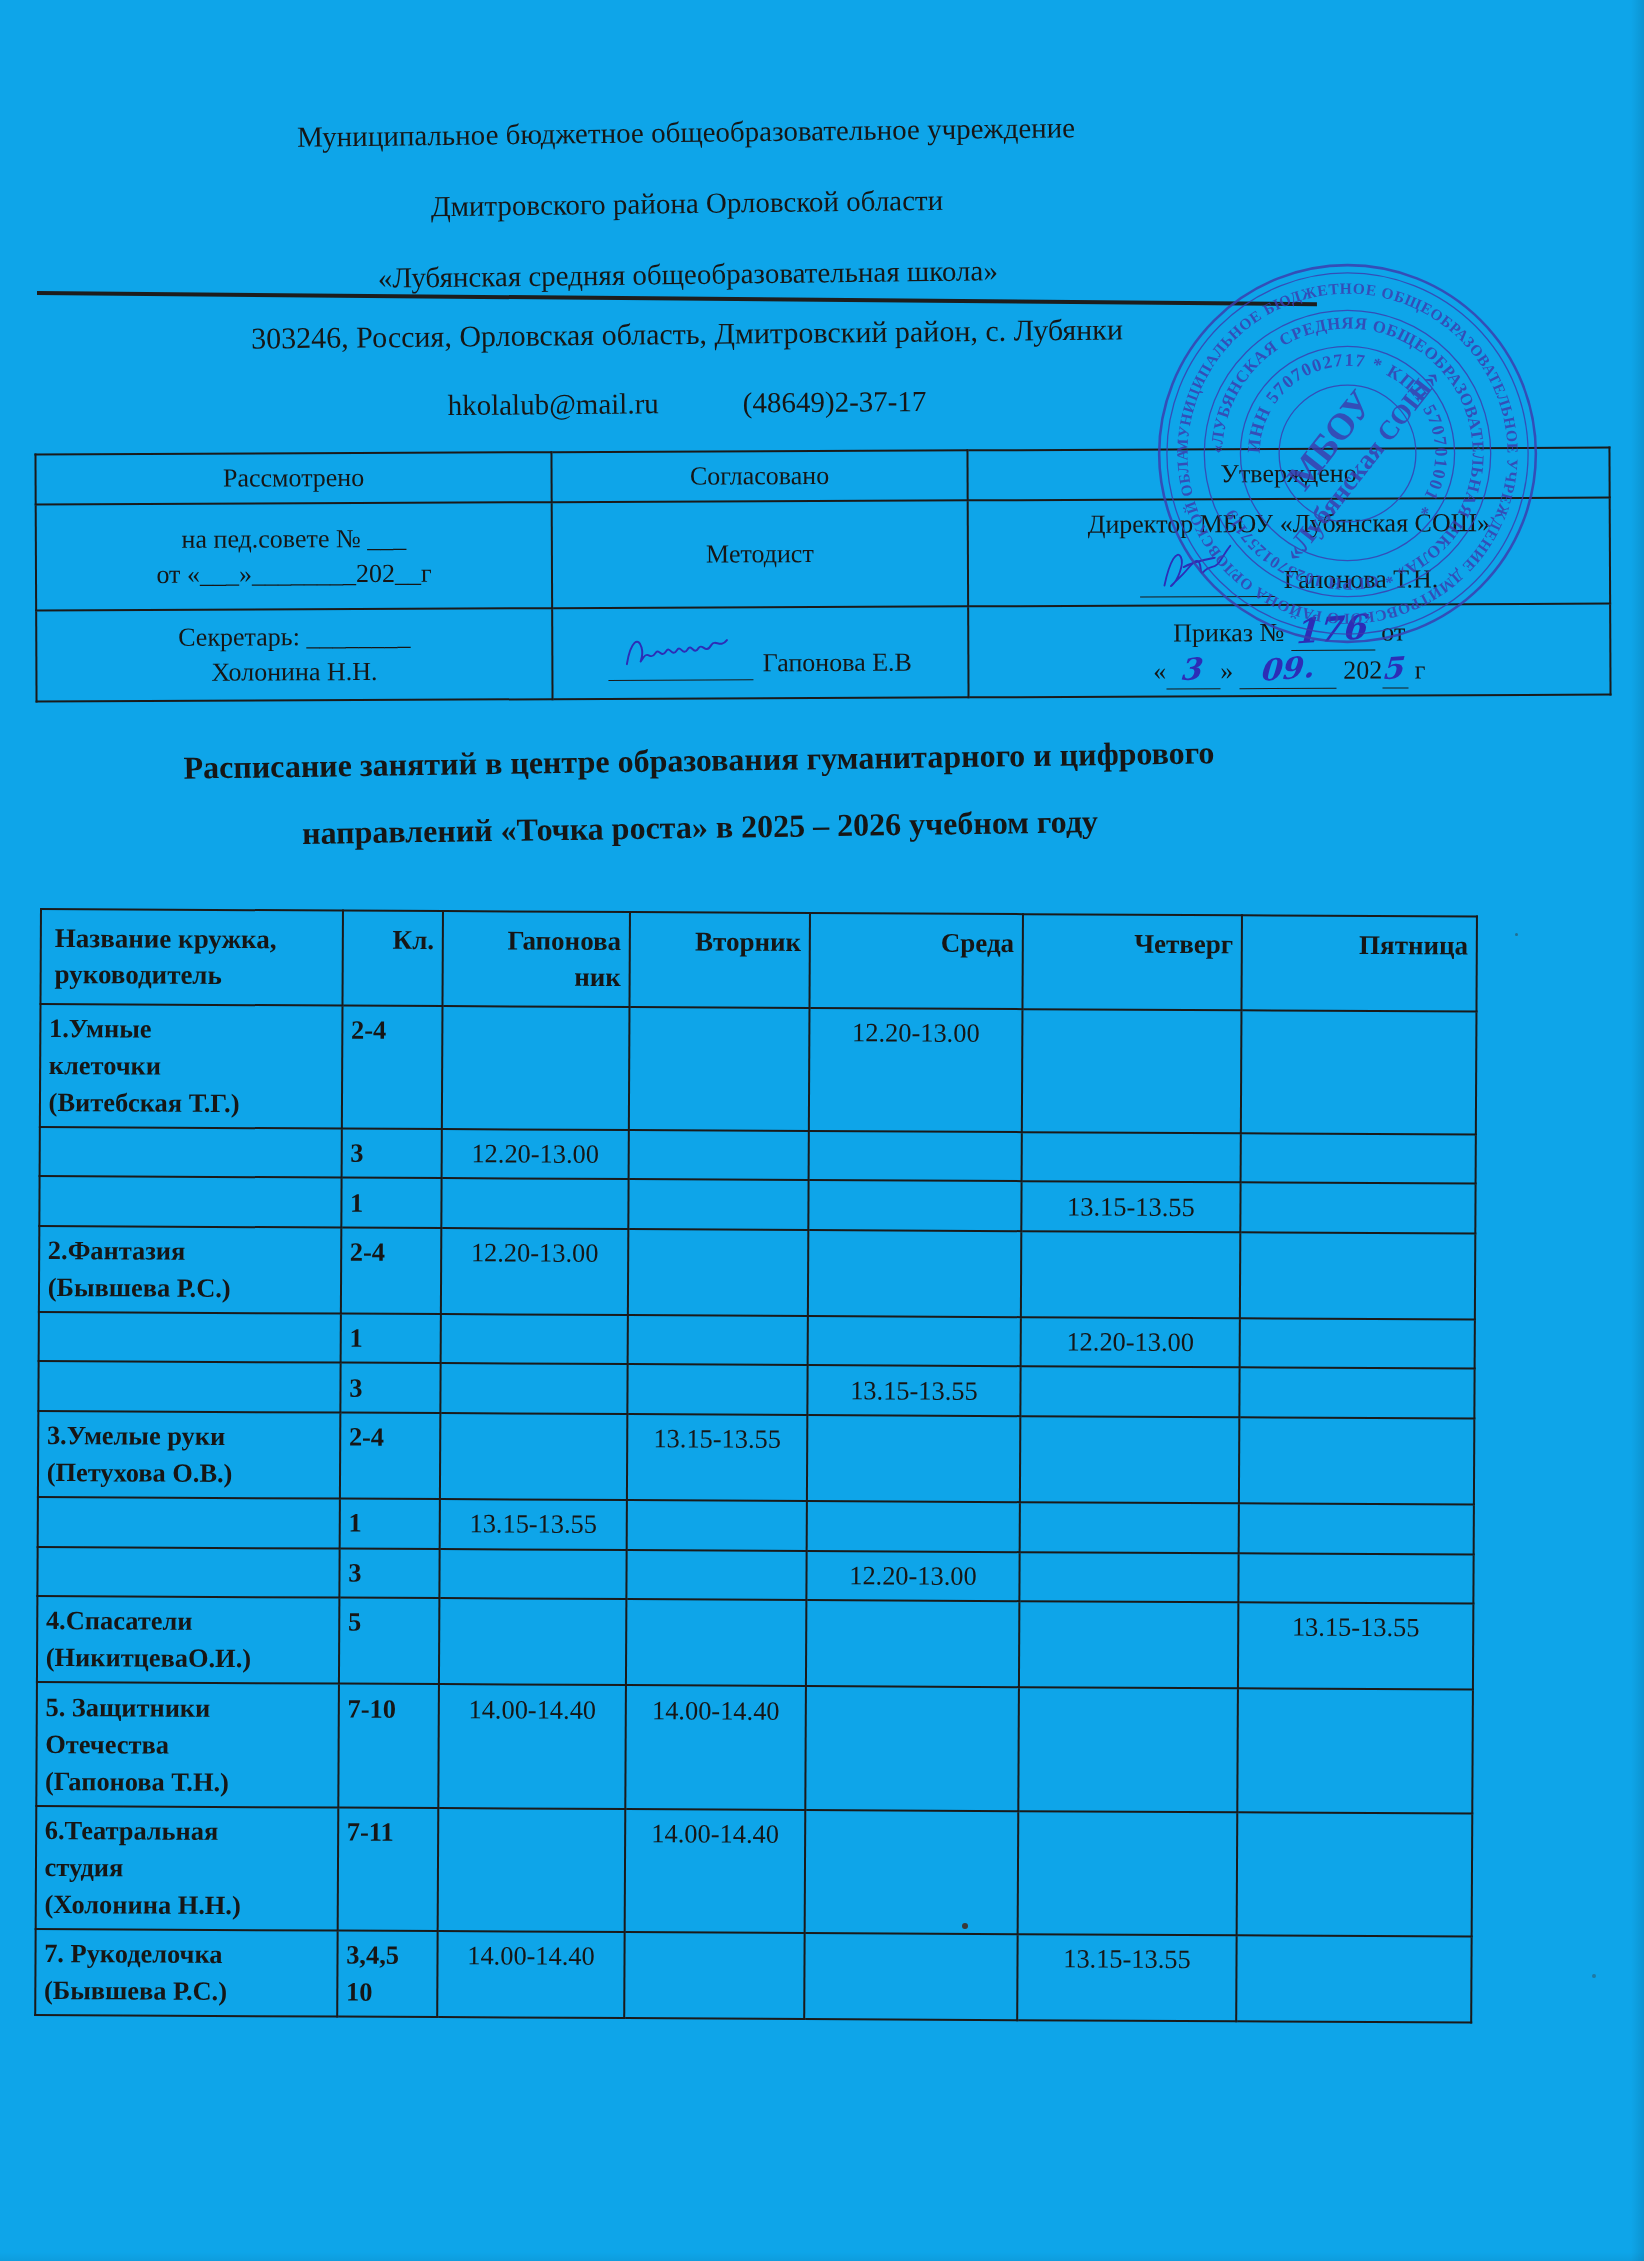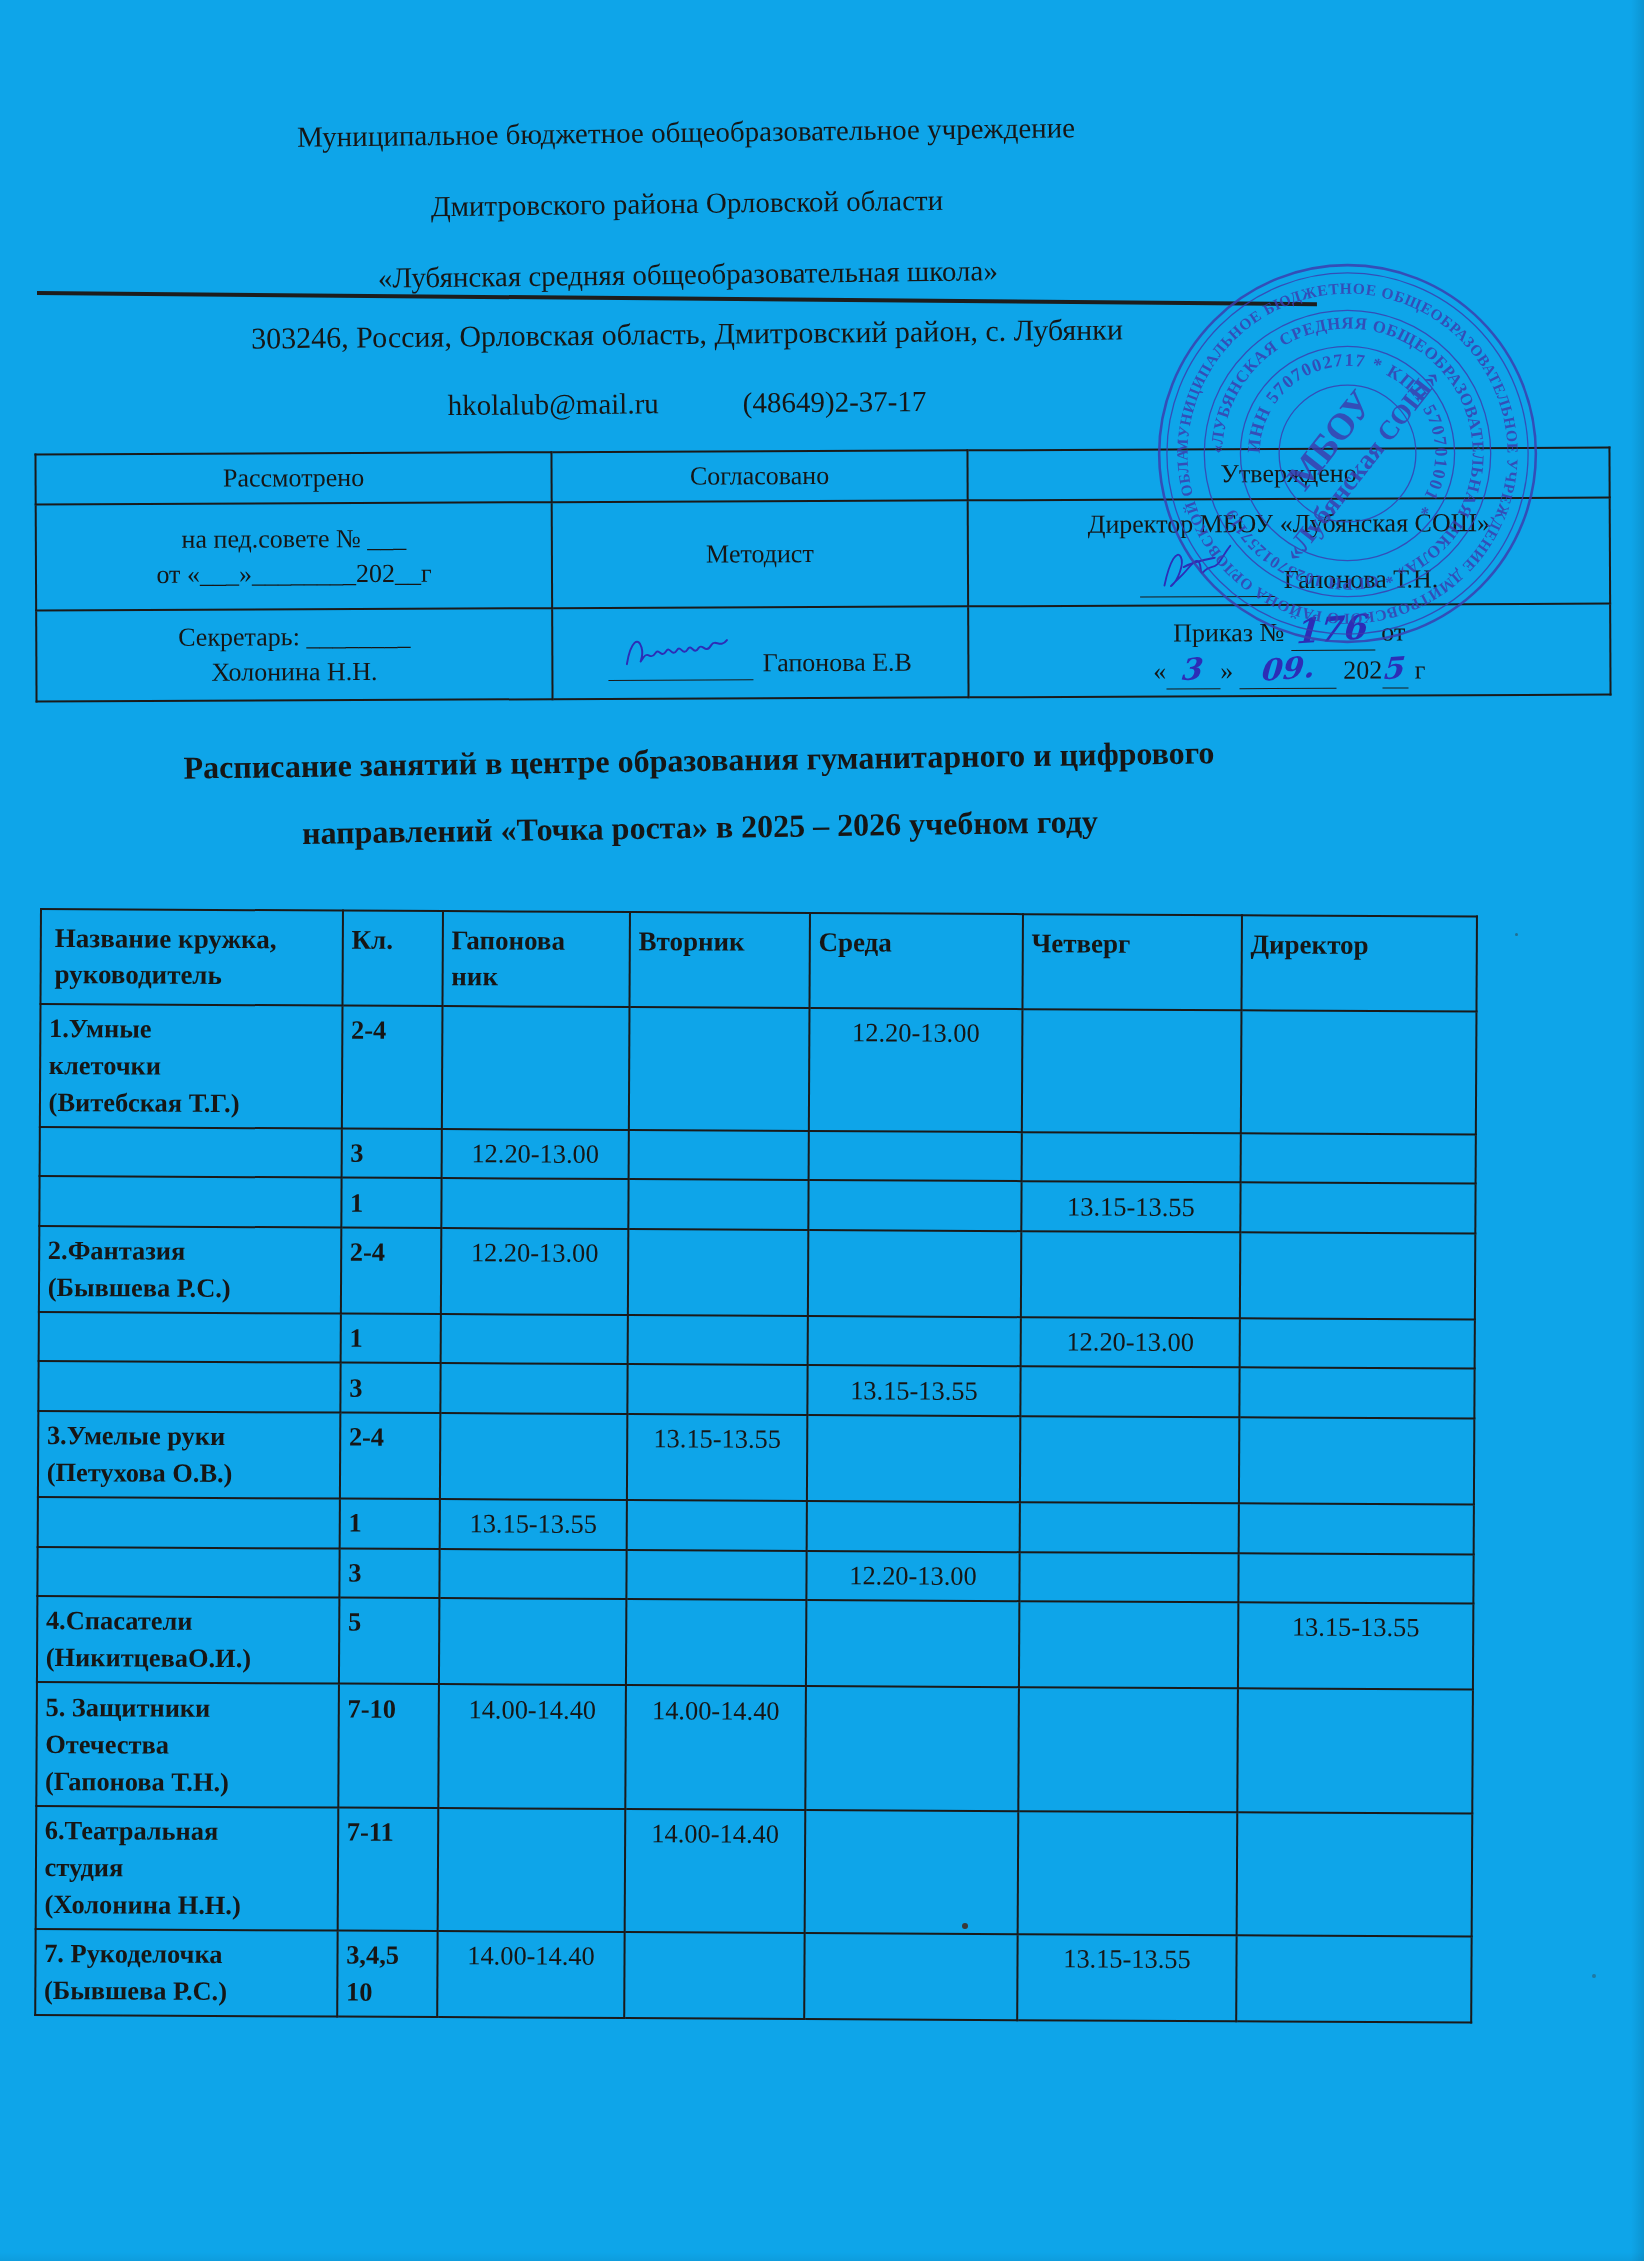--- a/index.html
+++ b/index.html
@@ -75,21 +75,21 @@
 
   
   .schedule{
     position:absolute;left:40px;top:908px;width:1436px;
     table-layout:fixed;font-size:26.4px;
     transform:rotate(0.3deg);transform-origin:left top;
   }
   .schedule th,.schedule td{
     border:2.6px solid #1a1a1a;padding:5.2px 7.7px;vertical-align:top;
   }
-  .schedule th{font-weight:bold;font-size:27px;line-height:36px;text-align:left;padding-top:10.3px;padding-bottom:10.3px;}
+  .schedule th{font-weight:bold;font-size:27px;line-height:36px;text-align:right;padding-top:10.3px;padding-bottom:10.3px;}
   .schedule th.h-name{text-align:left;padding-left:13px;}
   .w-name{width:302px;}.w-grade{width:100px;}.w-mon{width:187px;}
   .w-tue{width:180px;}.w-wed{width:213px;}.w-thu{width:219px;}.w-fri{width:235px;}
   .c-name{font-weight:bold;line-height:37px;white-space:pre-line;text-align:left;padding-left:11.6px;}
   .c-grade{font-weight:bold;text-align:left;white-space:pre-line;line-height:37px;}
   .c-day{text-align:center;line-height:37px;}
 
   
   .stamp{position:absolute;left:1154px;top:260px;width:387px;height:387px;opacity:.82;}
   .stamp text{fill:#3c3cae;font-family:"Liberation Serif",serif;}
@@ -217,21 +217,21 @@
     <thead>
       <tr>
         <th class="h-name pre">Название кружка,
 руководитель</th>
         <th>Кл.</th>
         <th class="pre">Гапонова
 ник</th>
         <th>Вторник</th>
         <th>Среда</th>
         <th>Четверг</th>
-        <th>Директор</th>
+        <th>Пятница</th>
       </tr>
     </thead>
     <tbody id="schedule-body">
         <tr>
       <td class="c-name">1.Умные
 клеточки
 (Витебская Т.Г.)</td>
       <td class="c-grade">2-4</td>
       <td class="c-day"></td>
       <td class="c-day"></td>

